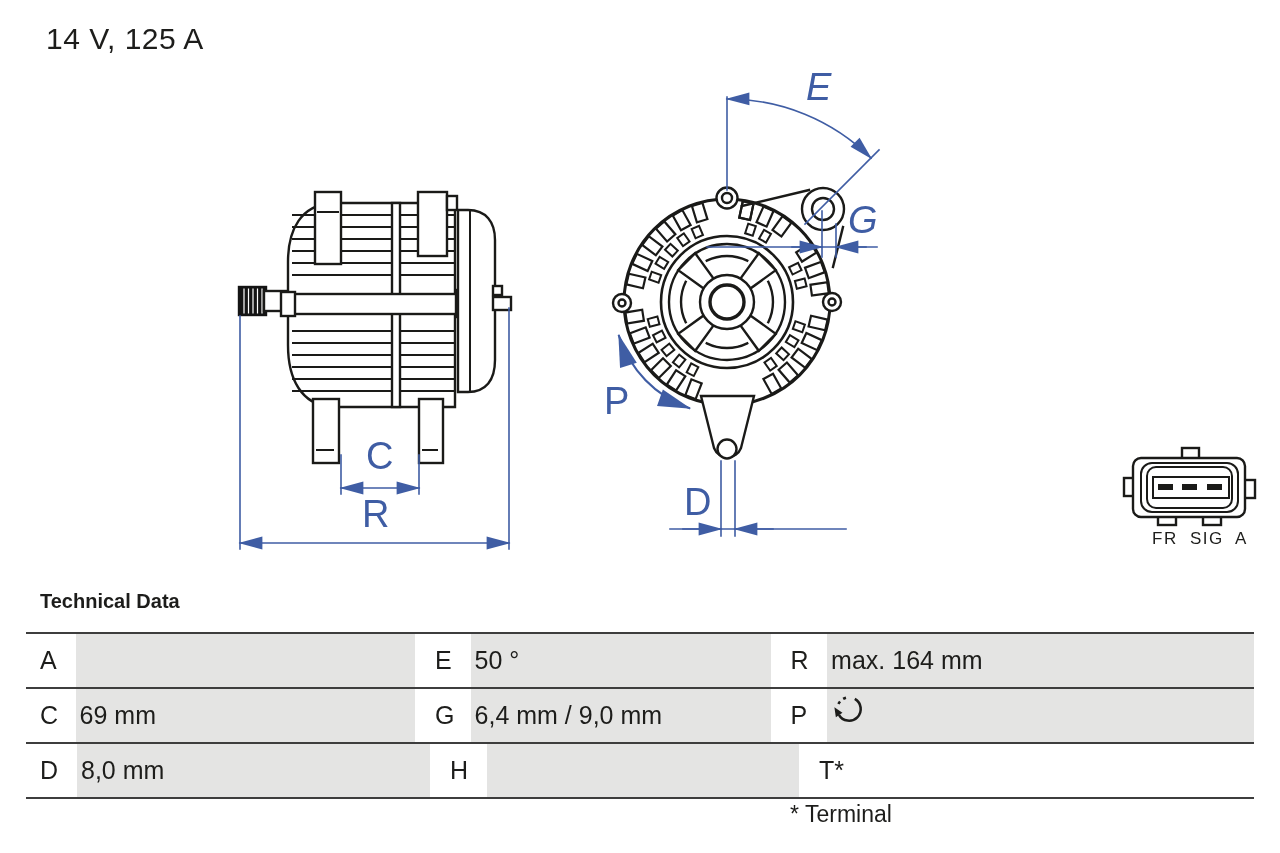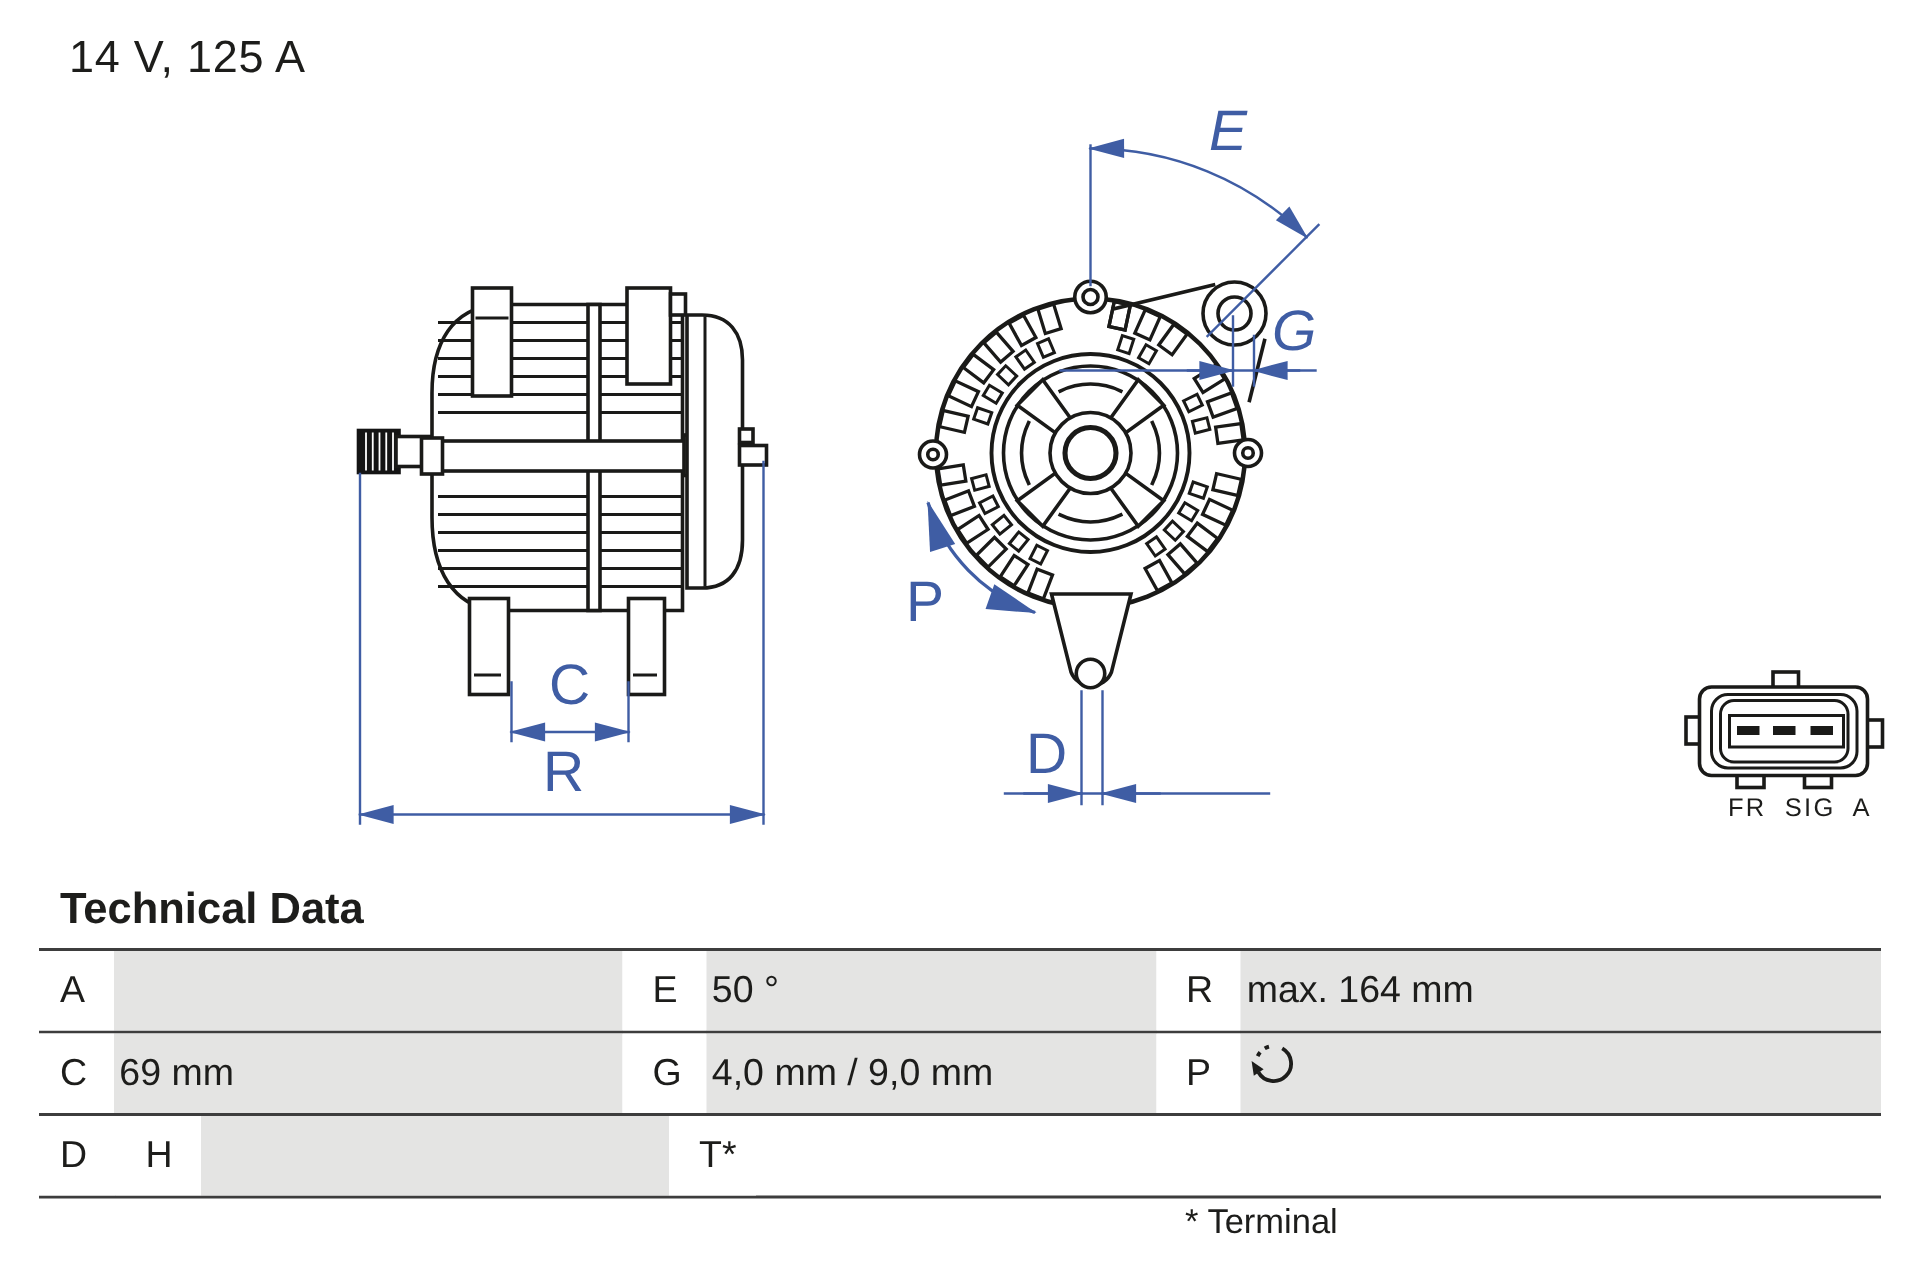--- a/index.html
+++ b/index.html
@@ -1,19 +1,19 @@
 <!DOCTYPE html>
 <html><head>
 <meta charset="utf-8">
 <style>
   html,body{margin:0;padding:0;}
   body{width:1280px;height:853px;background:#ffffff;position:relative;overflow:hidden;
        font-family:"Liberation Sans", sans-serif;color:#1d1d1b;}
   .page-title{position:absolute;left:46px;top:22px;font-size:30px;letter-spacing:.5px;}
-  .tech-heading{position:absolute;left:40px;top:590px;font-size:29px;font-weight:bold;}
+  .tech-heading{position:absolute;left:40px;top:590px;font-size:20px;font-weight:bold;}
   svg text{font-family:"Liberation Sans", sans-serif;}
   .dim{fill:#3f5da4;font-size:38px;}
   .dim.it{font-style:italic;}
   .conn-label{fill:#1d1d1b;font-size:17px;letter-spacing:1.5px;word-spacing:6px;}
 
   .tbl{position:absolute;left:26px;top:632px;width:1228px;border-bottom:2px solid #3d3d3d;}
   .trow{display:flex;border-top:2px solid #3d3d3d;height:55px;box-sizing:border-box;}
   .cell{font-size:25px;line-height:53px;white-space:nowrap;overflow:hidden;}
   .lab{background:#ffffff;}
   .val{background:#e4e4e3;padding-left:4px;}
@@ -239,34 +239,35 @@
     <div class="cell val v1"></div>
     <div class="cell lab l2">E</div>
     <div class="cell val v2">50 °</div>
     <div class="cell lab l3">R</div>
     <div class="cell val v3">max. 164 mm</div>
   </div>
   <div class="trow">
     <div class="cell lab l1">C</div>
     <div class="cell val v1">69 mm</div>
     <div class="cell lab l2">G</div>
-    <div class="cell val v2">4,0 mm / 9,0 mm</div>
+    <div class="cell val v2">6,4 mm / 9,0 mm</div>
     <div class="cell lab l3">P</div>
     <div class="cell val v3 iconcell">
       <svg width="36" height="36" viewBox="0 0 34 34" style="margin-top:2px;">
         <g fill="none" stroke="#1d1d1b" stroke-width="2.4">
           <path d="M 22.5,7.5 A 11,11 0 1 1 7.5,22.5"></path>
           <path d="M 7.03,12.35 A 11,11 0 0 1 8.57,9.93"></path>
           <path d="M 11.5,7.47 A 11,11 0 0 1 14.15,6.37"></path>
         </g>
         <polygon points="3.2,15.4 10.8,20.6 4.6,24.7" fill="#1d1d1b"></polygon>
       </svg>
     </div>
   </div>
   <div class="trow">
     <div class="cell lab l1">D</div>
+    <div class="cell val v1">8,0 mm</div>
     <div class="cell lab l2">H</div>
     <div class="cell val v2"></div>
     <div class="cell lab l3">T*</div>
   </div>
 </div>
 
 <div class="footnote">* Terminal</div>
 
 </body></html>

